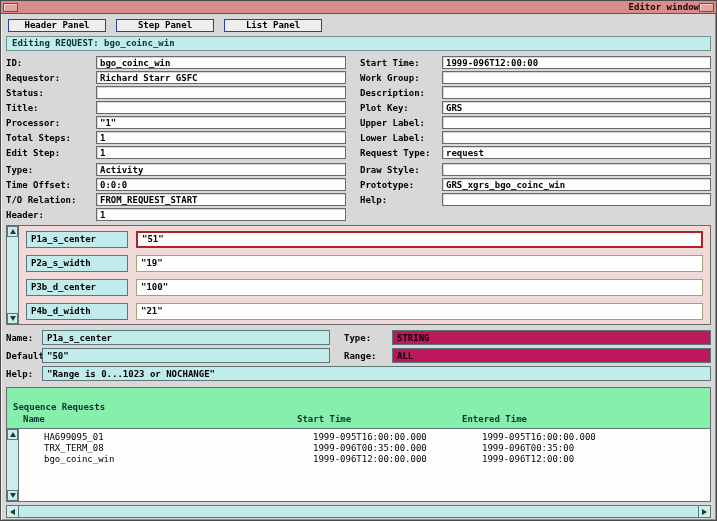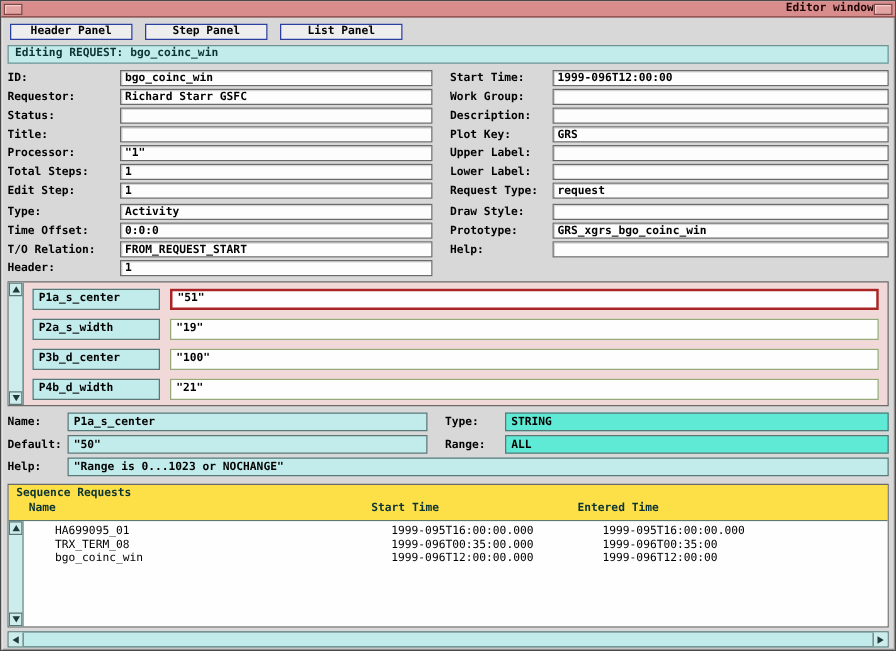--- a/index.html
+++ b/index.html
@@ -102,38 +102,38 @@
     flex:1; height:17px;
     background:#fefefe; border:1px solid #97a87a;
     font-family:inherit; font-size:9px; font-weight:bold; color:#000;
     padding:0 4px; outline:none;
   }
   .pval.selected { border:2px solid #aa2626; }
   
   .detail { display:flex; flex-direction:column; gap:3px; margin-bottom:6px; }
   .drow { display:flex; align-items:center; height:15px; }
   .dlabel { font-size:9px; font-weight:bold; white-space:pre; }
-  .dlabel.w1 { width:48px; }
+  .dlabel.w1 { width:36px; }
   .dlabel.w2 { width:48px; }
   .dgap { width:14px; }
   .dfield {
     height:15px; border:1px solid #5d7777;
     font-family:inherit; font-size:9px; font-weight:bold; color:#000;
     padding:0 4px; outline:none;
   }
   .dfield.cyan { background:#c2ebeb; }
-  .dfield.white { background:#5eead4; }
+  .dfield.white { background:#be185d; }
   .dfield.fixed { flex:0 0 288px; }
   .dfield.grow { flex:1; }
   
   .seq { flex:1; display:flex; flex-direction:column; border:1px solid #6a6a6a; min-height:0; }
   .seq-head {
-    background:#fde047; border-bottom:1px solid #5d7777;
+    background:#86efac; border-bottom:1px solid #5d7777;
     font-size:9px; font-weight:bold; color:#0c3434;
-    padding:2px 4px 2px 4px;
+    padding:14px 4px 2px 4px;
   }
   .seq-title { height:12px; line-height:11px; padding-left:2px; }
   .seq-cols { display:flex; height:12px; line-height:11px; }
   .c-name  { flex:0 0 286px; padding-left:12px; }
   .c-start { flex:0 0 165px; }
   .c-entered { flex:1; }
   .seq-body { flex:1; display:flex; min-height:0; }
   .seq-list { flex:1; background:#fefefe; overflow:hidden; padding-top:3px; }
   .srow { display:flex; height:11px; font-size:9px; font-weight:normal; color:#000; cursor:pointer;padding-left:20px; }
   .srow span { white-space:pre; overflow:hidden; }

